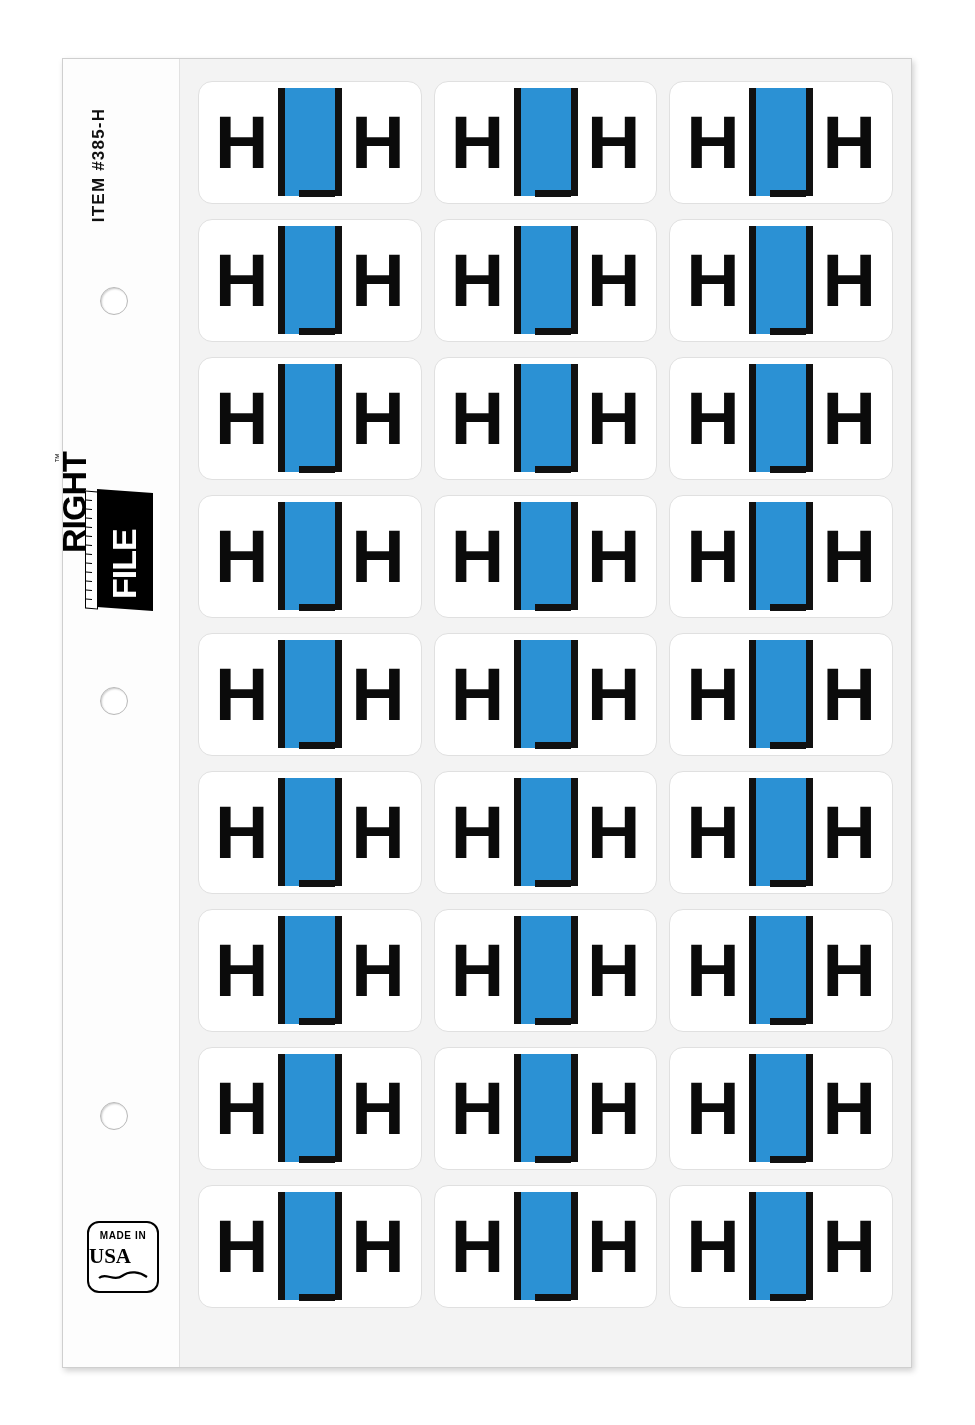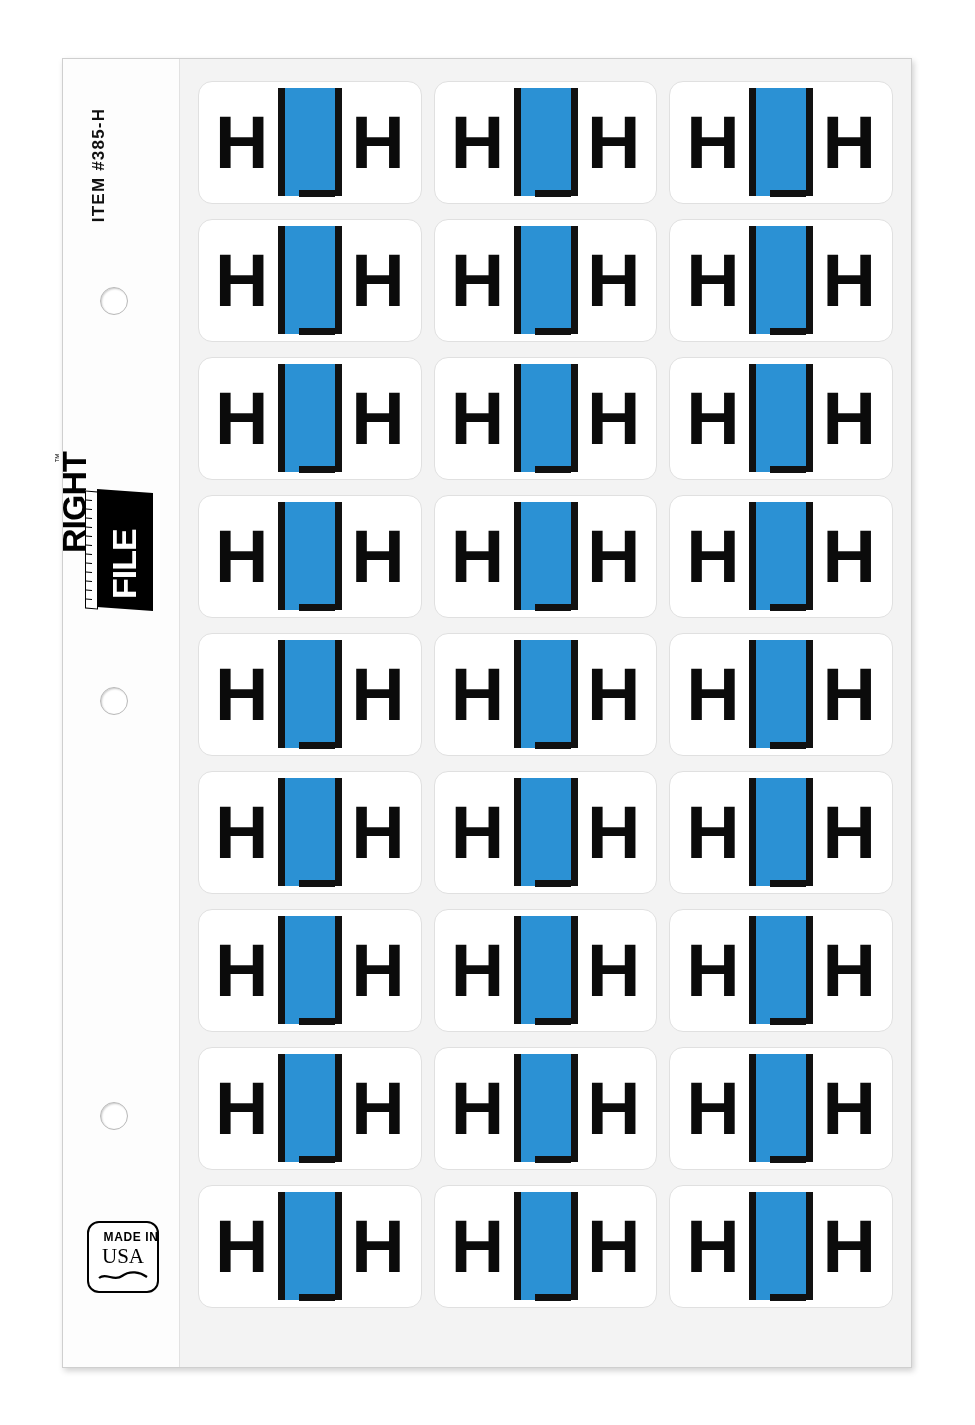--- a/index.html
+++ b/index.html
@@ -151,34 +151,34 @@
     top: 1162px;
     width: 72px;
     height: 72px;
     border: 2px solid #000;
     border-radius: 12px;
     background: #fff;
     box-sizing: border-box;
   }
   #usa-arc {
     position: absolute;
-    left: 8px; top: 7px;
+    left: 0; top: 7px;
     width: 68px;
     text-align: center;
-    font-size: 12px;
+    font-size: 10px;
     font-weight: bold;
     letter-spacing: 0.6px;
   }
   #usa-text {
     position: absolute;
     left: 0; top: 21px;
     width: 68px;
-    text-align: center;
+    text-align: left;
     font-size: 21px;
-    font-weight: normal;
+    font-weight: bold;
     font-family: "Liberation Serif", serif;
   }
   #usa-wave {
     position: absolute;
     left: 9px;
     top: 47px;
     width: 50px;
     height: 12px;
   }
 

